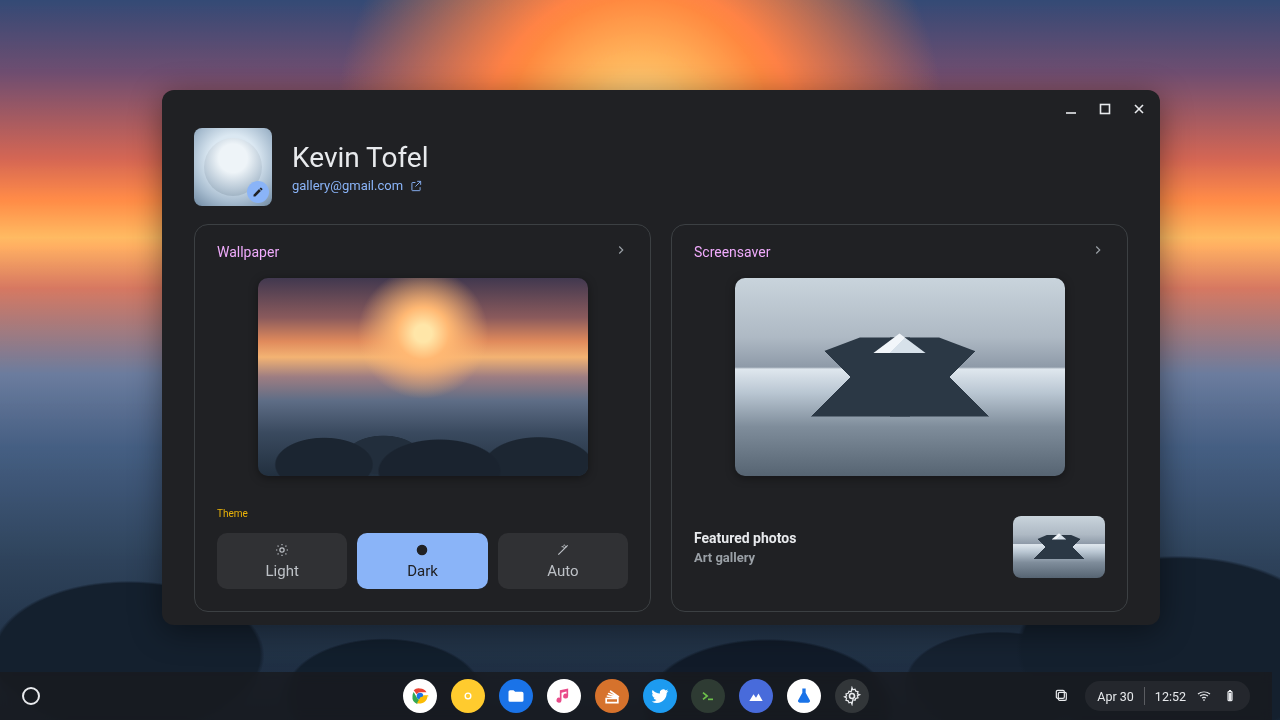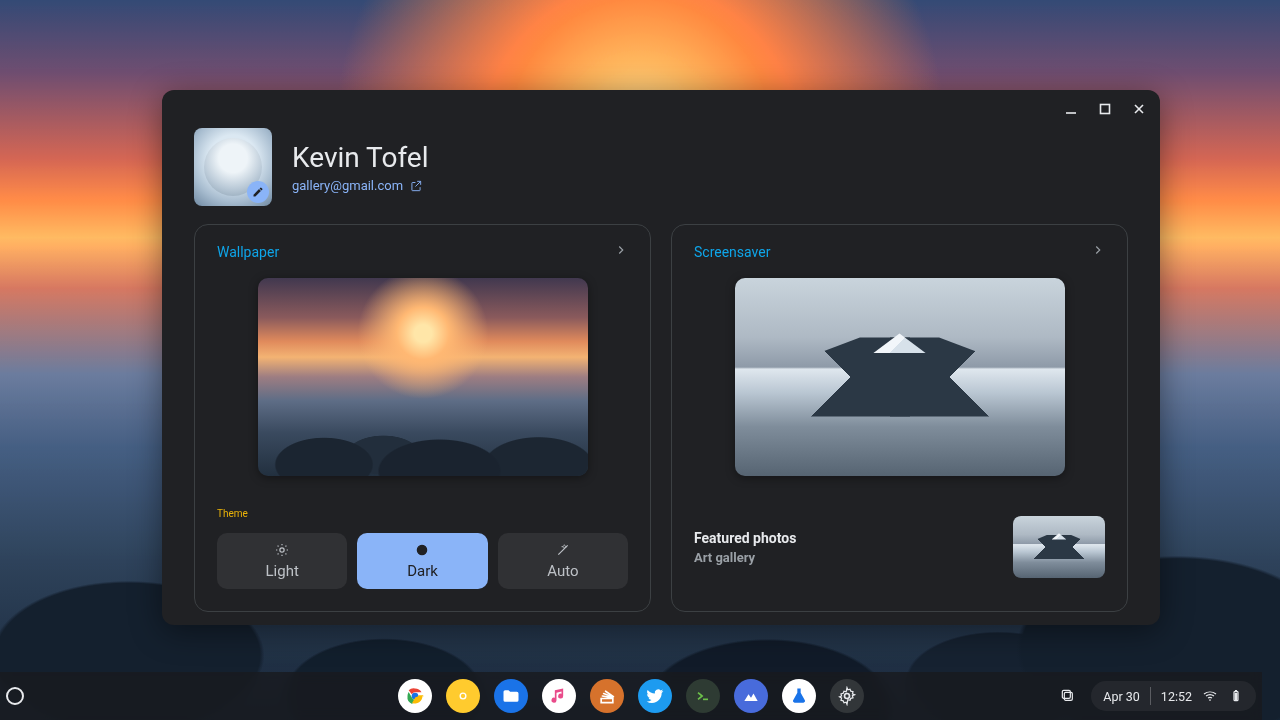--- a/index.html
+++ b/index.html
@@ -62,21 +62,21 @@
   .prof-name{font-size:28px;font-weight:400;color:#e8eaed;}
   .prof-mail{font-size:13px;color:#8ab4f8;display:flex;align-items:center;gap:6px;cursor:pointer;}
   .prof-mail svg{width:14px;height:14px;stroke:#8ab4f8;fill:none;stroke-width:1.6;}
 
   .cards{display:flex;gap:20px;margin-top:18px;}
   .card{
     flex:1;border:1px solid #3c4043;border-radius:14px;padding:18px 22px 22px;
     display:flex;flex-direction:column;
   }
   .card-hd{display:flex;justify-content:space-between;align-items:center;cursor:pointer;}
-  .card-hd span{font-size:14px;color:#0ea5e9;}
+  .card-hd span{font-size:14px;color:#f0abfc;}
   .chev svg{width:14px;height:14px;stroke:#9aa0a6;stroke-width:2;fill:none;}
 
   .preview{
     margin:18px auto 0;width:330px;height:198px;border-radius:10px;overflow:hidden;
     box-shadow:0 2px 10px rgba(0,0,0,.4);
   }
   .sunset-thumb{
     background:
       radial-gradient(circle at 50% 28%,#ffe6a8 0 4%,#ffb873 12%,transparent 30%),
       linear-gradient(to bottom,#41384f 0%,#8a5a5c 20%,#e08a5c 32%,#f3b373 40%,#9d7d82 50%,#5e6d86 62%,#3a4a5f 78%,#22303f 100%);
@@ -118,23 +118,23 @@
   .tbtn.active svg{stroke:#202124;fill:#202124;}
 
   .ss-info{display:flex;align-items:center;justify-content:space-between;margin-top:40px;font-weight:bold;}
   .ss-text{display:flex;flex-direction:column;gap:4px;}
   .ss-text .ti{font-size:14px;color:#e8eaed;}
   .ss-text .sub{font-size:13px;color:#9aa0a6;}
   .ss-thumb{width:92px;height:62px;border-radius:8px;}
 
   
   .shelf{
-    position:absolute;left:0;right:18px;bottom:0;height:48px;
+    position:absolute;left:0;right:8px;bottom:0;height:48px;
     background:rgba(24,26,29,.78);backdrop-filter:blur(6px);
-    display:flex;align-items:center;padding:0 6px;color:#e8eaed;font-size:13px;
+    display:flex;align-items:center;padding:0 22px;color:#e8eaed;font-size:13px;
   }
   .launcher{
     width:18px;height:18px;border-radius:50%;border:2px solid #e8eaed;cursor:pointer;
   }
   .apps{position:absolute;left:50%;transform:translateX(-50%);display:flex;gap:14px;}
   .app{width:34px;height:34px;border-radius:50%;cursor:pointer;display:flex;align-items:center;justify-content:center;position:relative;}
   .app svg{width:20px;height:20px;}
 
   .chrome{background:#fff;}
   .canary{background:#ffcb2e;}

